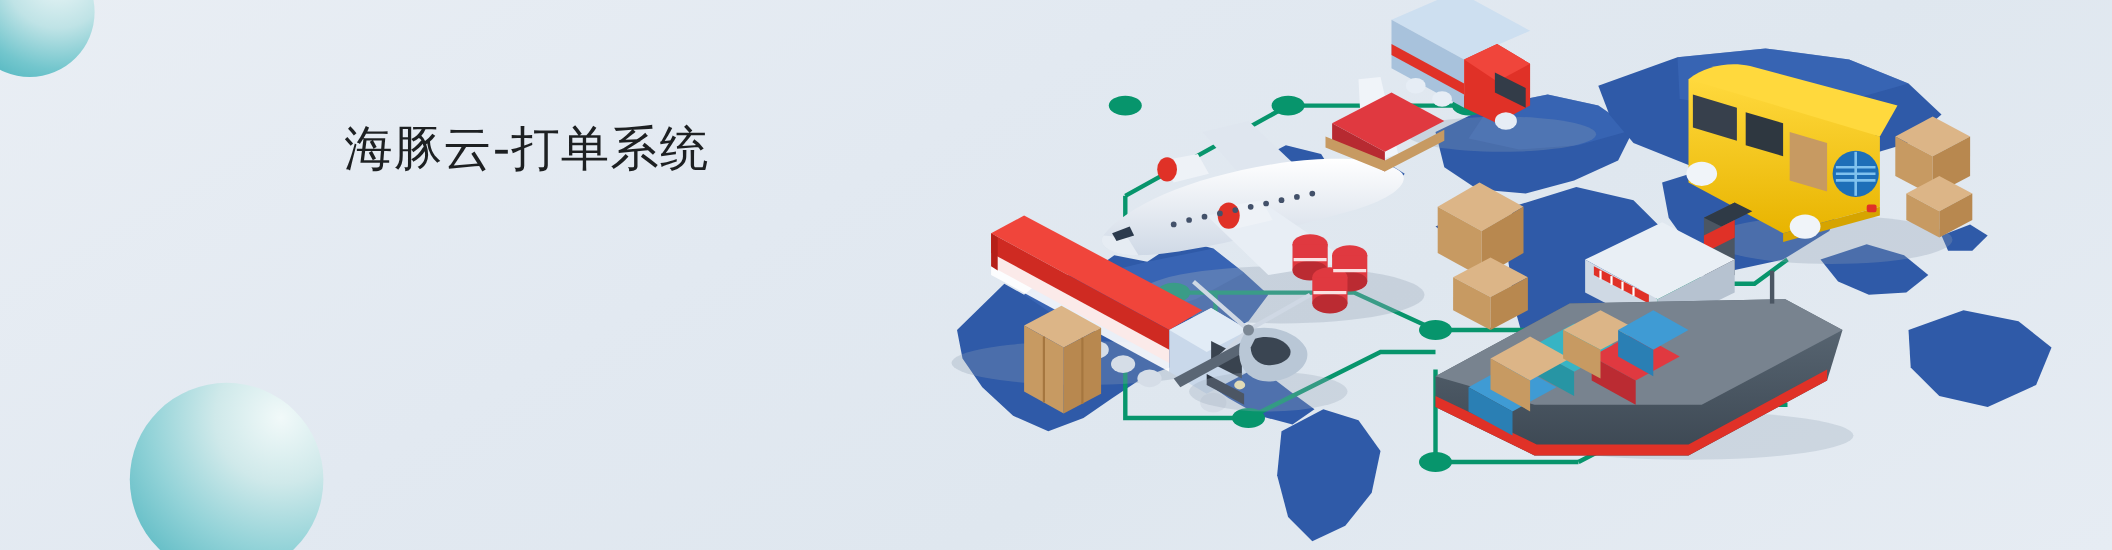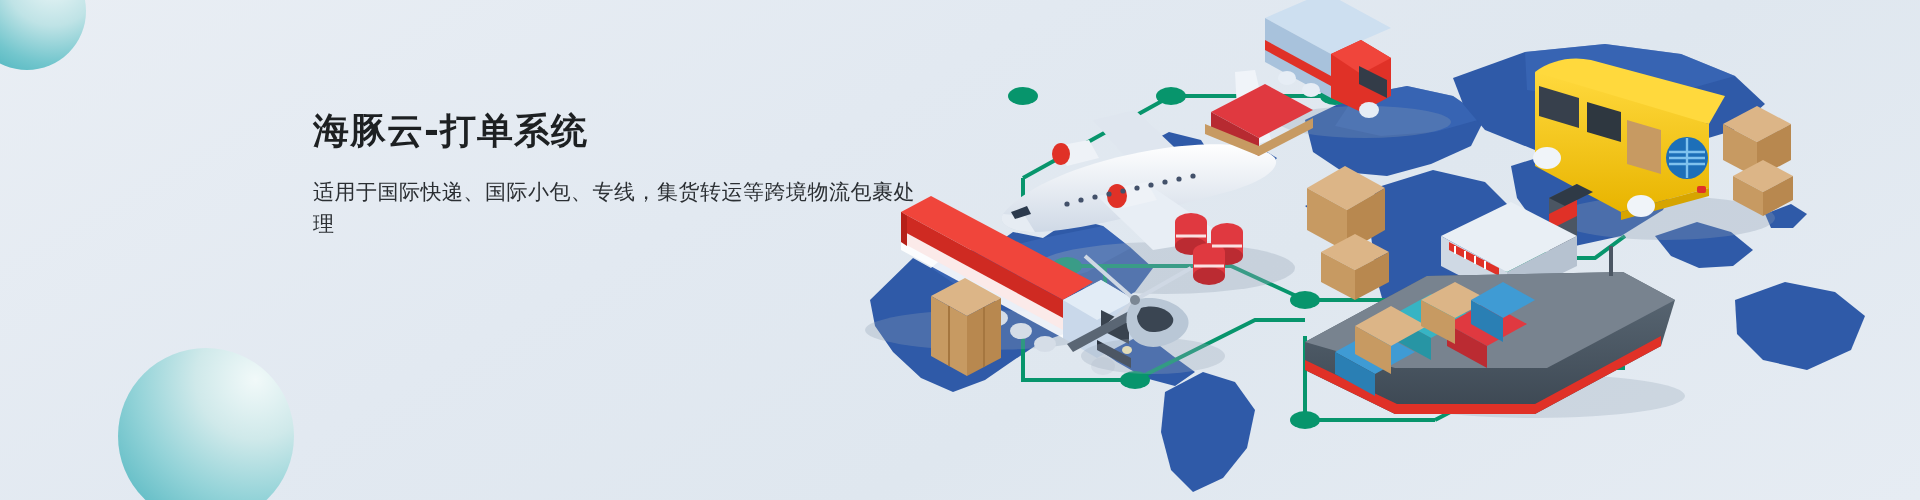--- a/index.html
+++ b/index.html
@@ -17,21 +17,21 @@
     left:-32px;top:-48px;width:118px;height:118px;
     background:radial-gradient(circle at 72% 22%, #eef7f8 0%, #bfe3e6 38%, #73c6cd 68%, #3aacb7 100%);
   }
   #circle-bl{
     left:118px;top:348px;width:176px;height:176px;
     background:radial-gradient(circle at 78% 18%, #f1f9f9 0%, #cfe9ea 30%, #93d3d8 60%, #45b0bb 100%);
   }
   
   #text-block{position:absolute;left:313px;top:108px;width:620px;}
   #page-title{
-    margin:0;font-size:36px;line-height:1.25;font-weight:700;
+    margin:0;font-size:44px;line-height:1.25;font-weight:400;
     color:#1d2022;letter-spacing:1px;
     font-family:"DejaVu Sans","Liberation Sans",sans-serif;
   }
   #page-subtitle{
     margin:24px 0 0 0;font-size:21px;line-height:1.5;font-weight:400;
     color:#2b2f33;letter-spacing:.5px;
     font-family:"DejaVu Sans","Liberation Sans",sans-serif;
   }
   
   #illustration{position:absolute;left:835px;top:0;width:1085px;height:500px;}
@@ -40,21 +40,20 @@
 </head>
 <body>
 
 <div id="banner">
 
   <div class="deco-circle" id="circle-tl"></div>
   <div class="deco-circle" id="circle-bl"></div>
 
   <div id="text-block">
     <h1 id="page-title">海豚云-打单系统</h1>
-    <p id="page-subtitle">适用于国际快递、国际小包、专线，集货转运等跨境物流包裹处理</p>
   </div>
 
   <div id="illustration">
     <svg viewBox="0 0 1085 500" xmlns="http://www.w3.org/2000/svg">
       <defs>
         <linearGradient id="gPlaneBody" x1="0" y1="0" x2="0" y2="1">
           <stop offset="0" stop-color="#ffffff"></stop>
             <stop offset="1" stop-color="#cfd9e6"></stop>
         </linearGradient>
         <linearGradient id="gShipHull" x1="0" y1="0" x2="0" y2="1">

